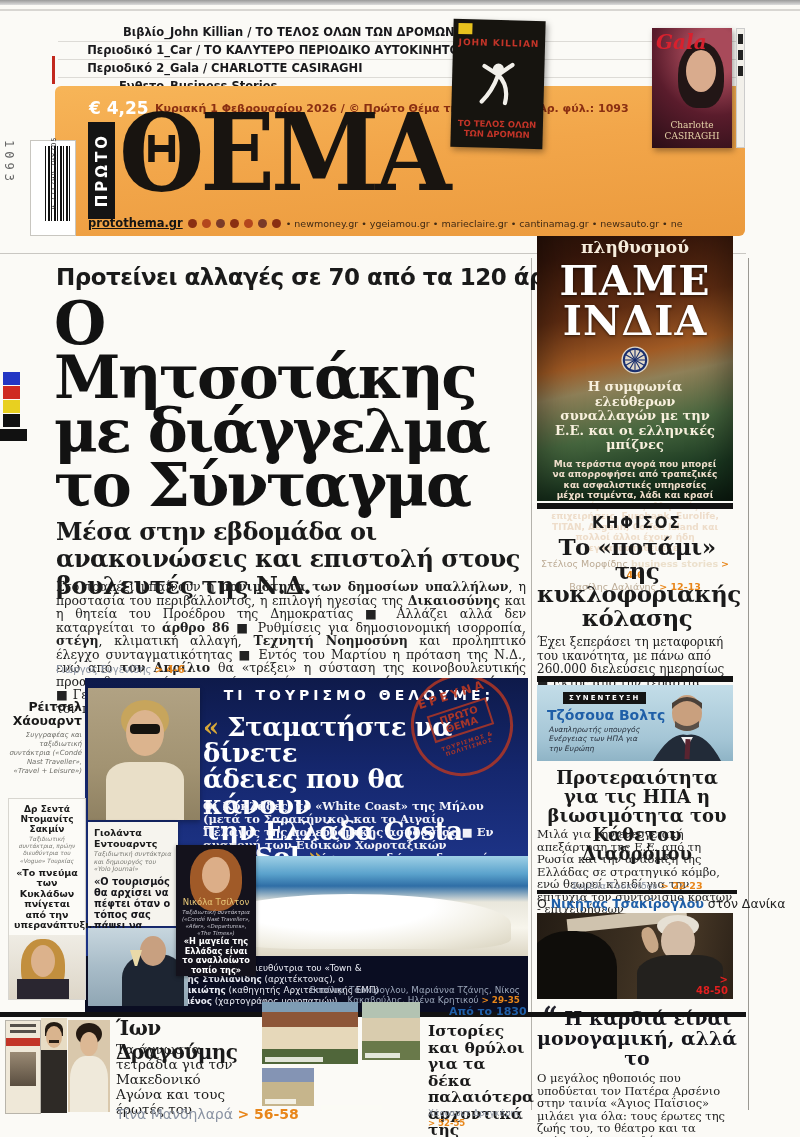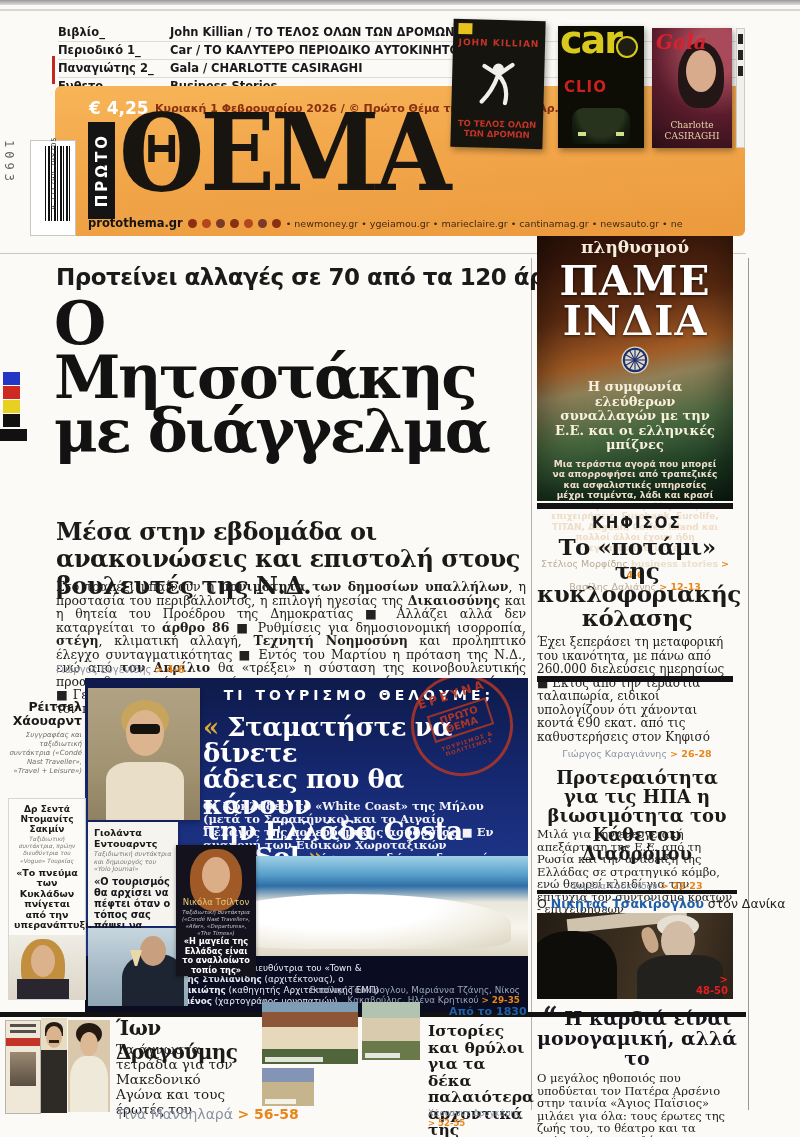--- a/index.html
+++ b/index.html
@@ -10,21 +10,21 @@
   .pg{color:#e8861a;font-weight:bold;}
 
   
   .torn{position:absolute;top:0;left:0;right:0;height:5px;background:linear-gradient(#9a9a9a,#dcdcdc);}
   .torn2{position:absolute;top:9px;left:0;right:0;height:2px;background:#d8d6d2;}
 
   
   .topstrip{position:absolute;left:58px;top:24px;width:684px;}
   .ts-row{display:flex;height:17px;line-height:16px;border-bottom:1px solid #dddbd6;
           font-size:11.5px;font-weight:bold;color:#19191c;}
-  .ts-label{width:112px;flex:none;}
+  .ts-label{width:112px;flex:none;text-align:right;}
   .red-tick{position:absolute;left:52px;top:56px;width:3px;height:28px;background:#c2281e;}
 
   
   .cover{position:absolute;z-index:6;box-shadow:2px 3px 6px rgba(0,0,0,.35);}
   .bookcover{left:452px;top:20px;width:92px;height:128px;background:#16140f;transform:rotate(1.5deg);}
   .book-badge{position:absolute;left:5px;top:4px;width:14px;height:11px;background:#e8c21e;}
   .book-author{position:absolute;top:18px;width:100%;text-align:center;color:#c23428;font-weight:bold;
                font-size:9px;letter-spacing:1px;}
   .book-title{position:absolute;bottom:8px;width:100%;text-align:center;color:#c23428;font-weight:bold;
               font-size:8.5px;line-height:1.15;}
@@ -55,21 +55,21 @@
           background:linear-gradient(175deg,#f7b558 0%,#f2a64a 45%,#eb9a3d 100%);}
   .price{position:absolute;left:34px;top:12px;color:#fff;font-weight:bold;font-size:17px;}
   .dateline{position:absolute;left:100px;top:16px;color:#8a2f12;font-weight:bold;font-size:11px;}
   .protobox{position:absolute;left:33px;top:36px;width:27px;height:97px;background:#141414;
             display:flex;align-items:center;justify-content:center;}
   .protobox span{writing-mode:vertical-rl;transform:rotate(180deg);color:#fff;font-weight:bold;
                  font-size:15px;letter-spacing:3px;}
   .thema{position:absolute;left:64px;top:14px;font-weight:900;font-size:98px;line-height:1;
          letter-spacing:-4px;color:#181410;transform:scaleY(1.08);transform-origin:top left;}
   .bannerlinks{position:absolute;left:33px;top:130px;display:flex;align-items:center;gap:5px;}
-  .site{font-weight:bold;font-size:11.5px;color:#141414;}
+  .site{font-weight:bold;font-size:11.5px;color:#141414;text-decoration:underline;}
   .dot{width:9px;height:9px;border-radius:50%;display:inline-block;}
   .d1{background:#8a2f12}.d2{background:#b3461d}.d3{background:#7a3a28}.d4{background:#8a2f12}
   .d5{background:#b3461d}.d6{background:#7a3a28}.d7{background:#8a2f12}
   .sitelinks{font-size:9.5px;color:#402a14;white-space:nowrap;overflow:hidden;max-width:420px;}
 
   
   .barcode{position:absolute;left:30px;top:140px;width:44px;height:94px;background:#fff;
            border:1px solid #c8c6c0;z-index:3;}
   .bars{position:absolute;left:14px;top:5px;right:4px;bottom:14px;
         background:repeating-linear-gradient(90deg,#111 0 1px,transparent 1px 3px,#111 3px 5px,transparent 5px 6px);}
@@ -259,45 +259,38 @@
   <div class="topstrip">
     <div class="ts-row">
       <span class="ts-label">Βιβλίο_</span>
       <span class="ts-value">John Killian / ΤΟ ΤΕΛΟΣ ΟΛΩΝ ΤΩΝ ΔΡΟΜΩΝ</span>
     </div>
     <div class="ts-row">
       <span class="ts-label">Περιοδικό 1_</span>
       <span class="ts-value">Car / ΤΟ ΚΑΛΥΤΕΡΟ ΠΕΡΙΟΔΙΚΟ ΑΥΤΟΚΙΝΗΤΟΥ</span>
     </div>
     <div class="ts-row">
-      <span class="ts-label">Παναγιώτης 2_</span>
+      <span class="ts-label">Περιοδικό 2_</span>
       <span class="ts-value">Gala / CHARLOTTE CASIRAGHI</span>
     </div>
     <div class="ts-row">
       <span class="ts-label">Ενθετο_</span>
       <span class="ts-value">Business Stories</span>
     </div>
   </div>
   <div class="red-tick"></div>
 
   <div class="cover bookcover">
     <div class="book-badge"></div>
     <div class="book-author">JOHN KILLIAN</div>
     <svg style="position:absolute;left:18px;top:38px" width="56" height="56" viewBox="0 0 60 60">
       <circle cx="30" cy="12" r="6" fill="#f2f0ea"></circle>
       <path d="M30 18 C26 30 22 38 13 47 M30 18 C38 26 41 35 38 48 M30 18 L45 7 M30 18 L15 9" stroke="#f2f0ea" stroke-width="4.5" fill="none" stroke-linecap="round"></path>
     </svg>
     <div class="book-title">ΤΟ ΤΕΛΟΣ ΟΛΩΝ ΤΩΝ ΔΡΟΜΩΝ</div>
-  </div>
-  <div class="cover carcover">
-    <div class="car-logo">car</div>
-    <div class="car-badge"></div>
-    <div class="car-clio">CLIO</div>
-    <div class="car-car"></div>
-    <div class="car-lights"></div>
   </div>
   <div class="cover galacover">
     <div class="gala-hair"></div>
     <div class="gala-face"></div>
     <div class="gala-logo">Gala</div>
     <div class="gala-name">
       <div>Charlotte</div>
       <div>CASIRAGHI</div>
     </div>
   </div>
@@ -341,20 +334,21 @@
   <div class="regbar"></div>
 
   <div class="hr-top"></div>
   <div class="vrule-mid"></div>
   <div class="vrule-right"></div>
 
   <div class="lead-kicker">Προτείνει αλλαγές σε 70 από τα 120 άρθρα</div>
   <div class="lead-headline serif">
     <div>Ο Μητσοτάκης</div>
     <div>με διάγγελμα</div>
+    <div>το Σύνταγμα</div>
   </div>
   <div class="lead-sub serif">Μέσα στην εβδομάδα οι ανακοινώσεις και επιστολή στους βουλευτές της Ν.Δ.</div>
   <div class="lead-body serif"><span>Στο τραπέζι μπαίνουν η </span><span class="b">μονιμότητα των δημοσίων υπαλλήλων</span><span>, η προστασία του περιβάλλοντος, η επιλογή ηγεσίας της </span><span class="b">Δικαιοσύνης</span><span> και η θητεία του Προέδρου της Δημοκρατίας ■ Αλλάζει αλλά δεν καταργείται το </span><span class="b">άρθρο 86</span><span> ■ Ρυθμίσεις για δημοσιονομική ισορροπία, </span><span class="b">στέγη</span><span>, κλιματική αλλαγή, </span><span class="b">Τεχνητή Νοημοσύνη</span><span> και προληπτικό έλεγχο συνταγματικότητας ■ Εντός του Μαρτίου η πρόταση της Ν.Δ., ενώ από </span><span class="b">τον Απρίλιο</span><span> θα «τρέξει» η σύσταση της κοινοβουλευτικής προαναθεωρητικής επιτροπής με στόχο τις </span><span class="b">απαιτούμενες συναινέσεις</span><span> ■ Γεραπετρίτης, Κουτνατζής, Στυλιανίδης και Ρουσόπουλος συγκροτούν τον πυρήνα της επεξεργασίας</span></div>
   <div class="lead-by">
     <span>Γιώργος Ευγενίδης</span>
     <span class="pg">&gt; 4-6</span>
   </div>
 
   <div class="india">
     <div><span class="in-k1 serif">Αγορά 1,5 δισ.</span></div>
@@ -399,20 +393,33 @@
     <div class="kif-k">ΚΗΦΙΣΟΣ</div>
     <div class="kif-h serif">Το «ποτάμι» της κυκλοφοριακής κόλασης</div>
     <div class="kif-b serif">Έχει ξεπεράσει τη μεταφορική του ικανότητα, με πάνω από 260.000 διελεύσεις ημερησίως ■ Εκτός από την τεράστια ταλαιπωρία, ειδικοί υπολογίζουν ότι χάνονται κοντά €90 εκατ. από τις καθυστερήσεις στον Κηφισό</div>
     <div class="kif-by">
       <span>Γιώργος Καραγιάννης</span>
       <span class="pg">&gt; 26-28</span>
     </div>
   </div>
   <div class="divbar" style="top:676px;"></div>
 
+  <div class="int-photo">
+    <svg style="position:absolute;right:6px;top:6px" width="86" height="70" viewBox="0 0 86 70">
+      <ellipse cx="46" cy="22" rx="15" ry="18" fill="#c9a07e"></ellipse>
+      <path d="M31 18 Q46 2 61 18 L61 12 Q46 0 31 12 Z" fill="#4a4038"></path>
+      <path d="M34 30 Q46 40 58 30 L58 36 Q46 44 34 36 Z" fill="#5a5048"></path>
+      <path d="M12 70 Q30 40 46 44 Q64 40 80 70 Z" fill="#222b38"></path>
+      <path d="M40 46 L46 56 L52 46 Z" fill="#f2f2f2"></path>
+      <rect x="44" y="48" width="5" height="20" fill="#5a2430" transform="rotate(3 46 58)"></rect>
+    </svg>
+    <div class="int-badge">ΣΥΝΕΝΤΕΥΞΗ</div>
+    <div class="int-name">Τζόσουα Βολτς</div>
+    <div class="int-role">Αναπληρωτής υπουργός Ενέργειας των ΗΠΑ για την Ευρώπη</div>
+  </div>
   <div class="int-h serif">Προτεραιότητα για τις ΗΠΑ η βιωσιμότητα του Κάθετου Διαδρόμου</div>
   <div class="int-b serif">Μιλά για την ενεργειακή απεξάρτηση της Ε.Ε. από τη Ρωσία και την ανάδειξη της Ελλάδας σε στρατηγικό κόμβο, ενώ θεωρεί κλειδί για την επιτυχία τον συντονισμό κρατών - επιχειρήσεων</div>
   <div class="int-by">
     <span>Συμέλα Τουκτίδου</span>
     <span class="pg">&gt; 22-23</span>
   </div>
   <div class="divbar" style="top:890px;width:200px;height:4px;"></div>
 
   <div class="tsak-kicker"><span>Ο </span><span class="b">Νικήτας Τσακίρογλου</span><span> στον Δανίκα</span></div>
   <div class="tsak-photo">

